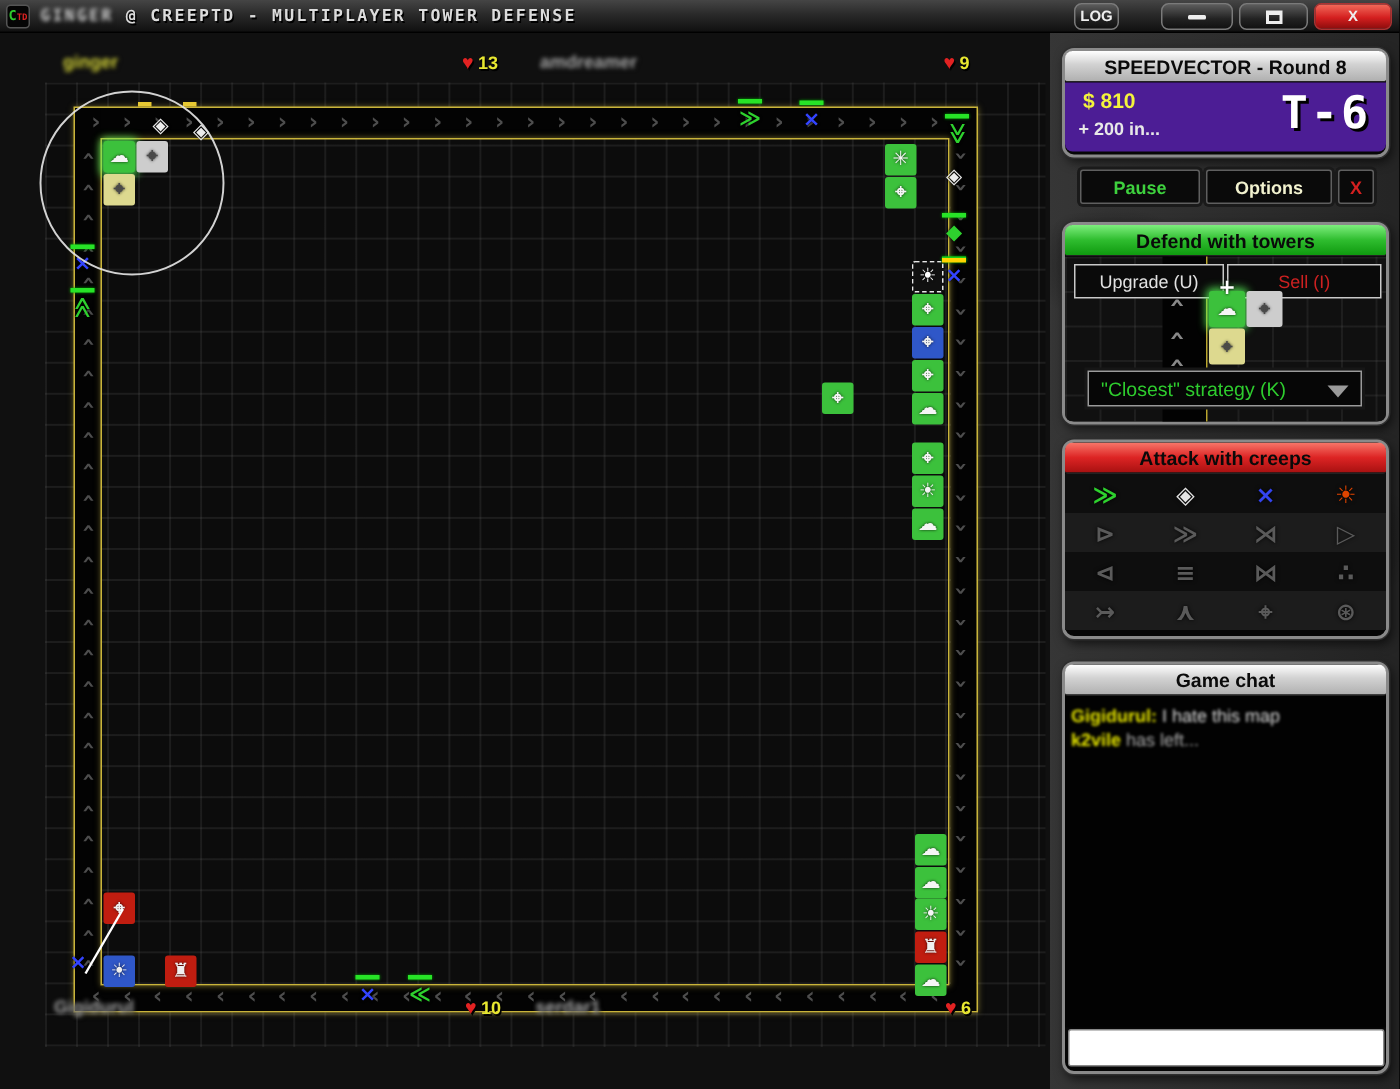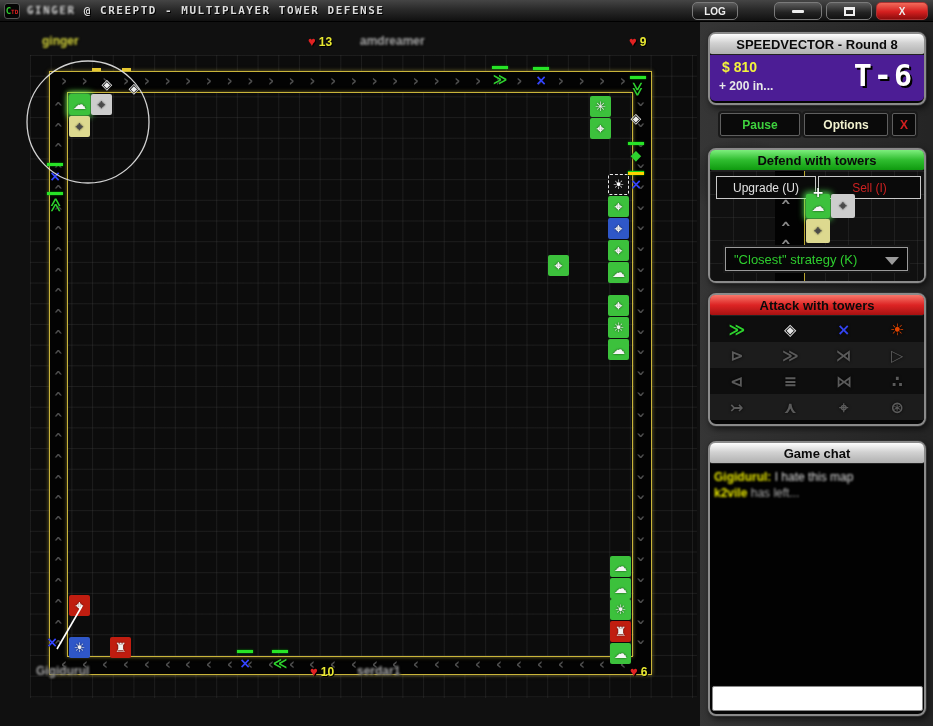--- a/index.html
+++ b/index.html
@@ -109,21 +109,21 @@
     border:1px solid #888; border-radius:2px; font:12px "Liberation Sans",sans-serif; padding:0 4px; }
 </style>
 </head>
 <body>
 
 <div class="stage">
 
   <div class="titlebar">
     <div class="app-logo"><span>C</span><b>TD</b></div>
     <div class="title-text"><span class="blurred">ginger</span><span> @ CreepTD - Multiplayer Tower Defense</span></div>
-    <div class="win-btn" style="left:692px;width:46px;">LOG</div>
+    <div class="win-btn" style="left:716px;width:30px;">LOG</div>
     <div class="win-btn" style="left:774px;width:48px;">
         <span class="minus-glyph"></span>
       </div>
     <div class="win-btn" style="left:826px;width:46px;">
         <span class="box-glyph"></span>
       </div>
     <div class="win-btn close" style="left:876px;width:52px;">X</div>
   </div>
 
   <div class="game-area">
@@ -344,21 +344,21 @@
       <div class="tool-btn tool-upgrade">Upgrade (U)</div>
       <div class="tool-btn tool-sell">Sell (I)</div>
       <div class="strategy">
         <span>"Closest" strategy (K)</span>
         <span class="caret"></span>
       </div>
     </div>
   </div>
 
   <div class="panel" style="left:708px;top:293px;width:218px;height:133px;">
-    <div class="panel-header hdr-red">Attack with towers</div>
+    <div class="panel-header hdr-red">Attack with creeps</div>
     <div class="attack-body" id="attack-grid">
         <div class="attack-row">
           <div class="attack-cell" style="color: rgb(46, 209, 46);">≫</div>
           <div class="attack-cell" style="color: rgb(228, 228, 228);">◈</div>
           <div class="attack-cell" style="color: rgb(51, 68, 238);">×</div>
           <div class="attack-cell" style="color: rgb(224, 68, 0);">☀</div>
         </div>
         <div class="attack-row">
           <div class="attack-cell" style="color: rgb(90, 90, 90);">⊳</div>
           <div class="attack-cell" style="color: rgb(90, 90, 90);">≫</div>

